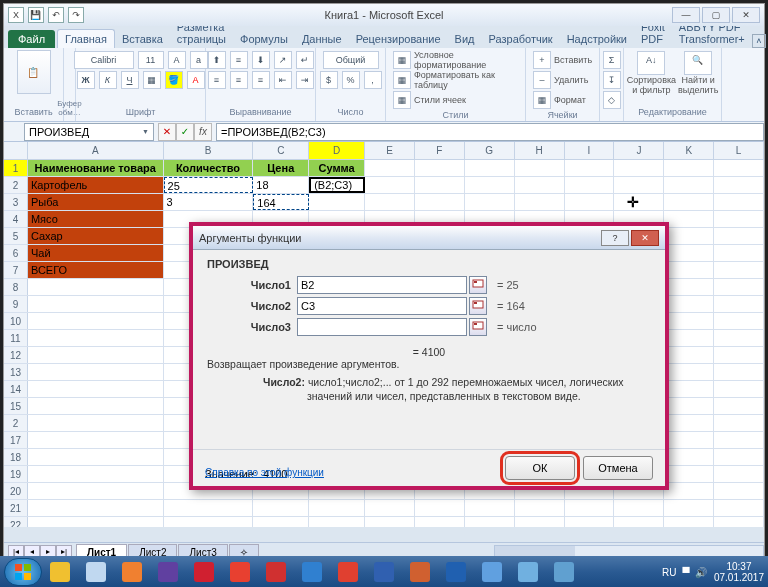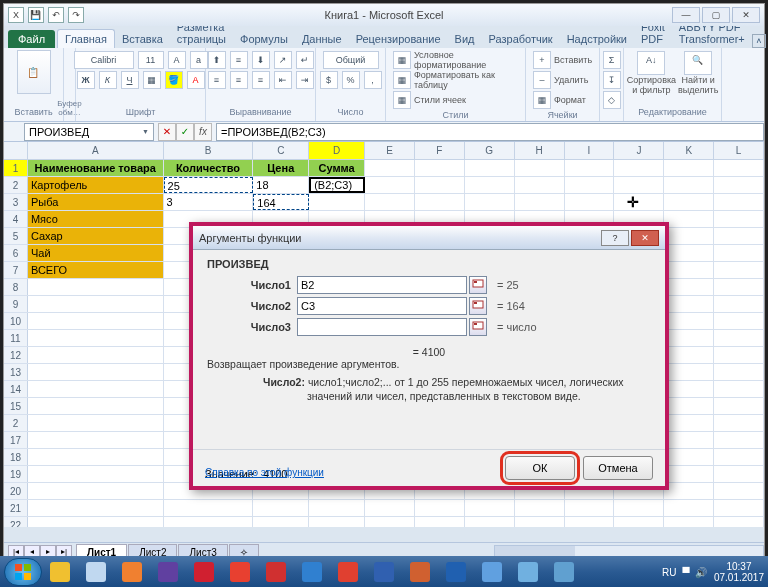--- a/index.html
+++ b/index.html
@@ -45,21 +45,21 @@
   .rowhead { width:24px; border-right:1px solid #c5d3e6; text-align:center; background:#eef3f9; }
   .colh { border-right:1px solid #c5d3e6; text-align:center; line-height:18px; }
   .colh.ylw { background:#ffff00; }
   .wA{width:136px}.wB{width:90px}.wC{width:56px}.wD{width:56px}.wdef{width:50px}
 
   .gridrow { display:flex; height:17px; font-size:11px; border-bottom:1px solid #d6e0ee; }
   .gridrow .rh { width:24px; background:#eef3f9; border-right:1px solid #c5d3e6; text-align:center; font-size:10px; color:#567; line-height:17px; }
   .gridrow.header .rh { background:#ffff00; }
   .cell { border-right:1px solid #d6e0ee; padding:0 3px; line-height:17px; overflow:hidden; white-space:nowrap; }
   .cell.hdr { background:#92d050; font-weight:bold; text-align:center; }
-  .cell.name { background:#eab308; }
+  .cell.name { background:#c2410c; }
   .cell.num { text-align:left; }
   .cell.act { border:2px solid #000; line-height:13px; }
   .cell.dash { border:1px dashed #048; }
 
   
   .sheettabs { position:absolute; bottom:22px; left:0; right:0; height:19px; background:#dde7f2; display:flex; align-items:center; font-size:10px; border-top:1px solid #b5c6de; }
   .sheettabs .nav { display:flex; margin:0 4px; }
   .sheettabs .nav span { width:16px; height:14px; border:1px solid #aab; background:#eef; text-align:center; font-size:8px; line-height:12px; }
   .sheettabs .st { padding:2px 10px; background:#fff; border:1px solid #aab; border-bottom:none; margin-right:1px; }
   .sheettabs .st.act { background:#fff; font-weight:bold; }
@@ -654,21 +654,21 @@
               </svg>
             </div>
     <div class="aval">= число</div>
           </div>
         </div>
       <div class="dlgdesc">
         <div class="res">= 4100</div>
         <div>Возвращает произведение аргументов.</div>
         <div class="argdesc" style="margin-top:6px">
           <b>Число2:</b>
-          <span>число1;число2;... от 1 до 255 перемножаемых чисел, логических значений или чисел, представленных в текстовом виде.</span>
+          <span>число1;число2;... от 1 до 292 перемножаемых чисел, логических значений или чисел, представленных в текстовом виде.</span>
         </div>
       </div>
     </div>
     <div class="dlgfoot">
       <span class="val"><span>Значение:</span> &nbsp;<span>4100</span></span>
       <a class="link">Справка по этой функции</a>
       <div class="btns">
         <button class="ok">ОК</button>
         <button>Отмена</button>
       </div>

